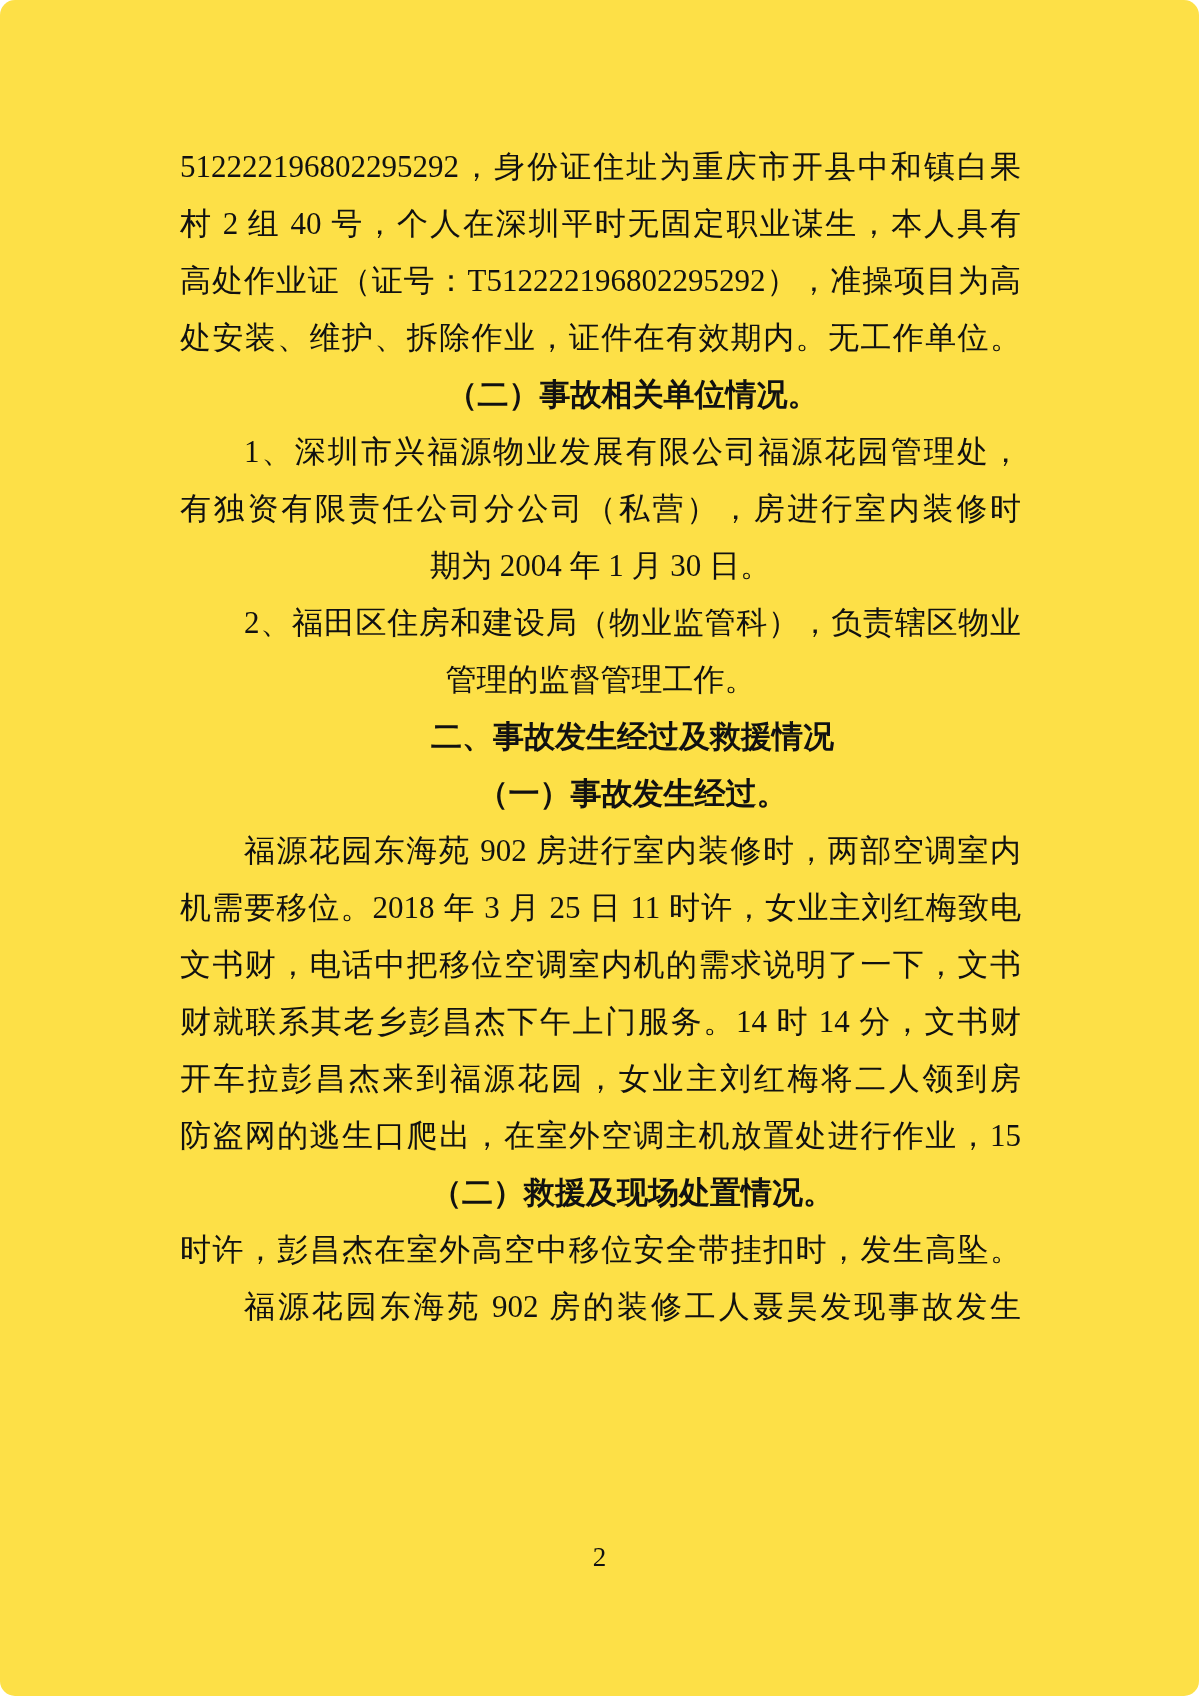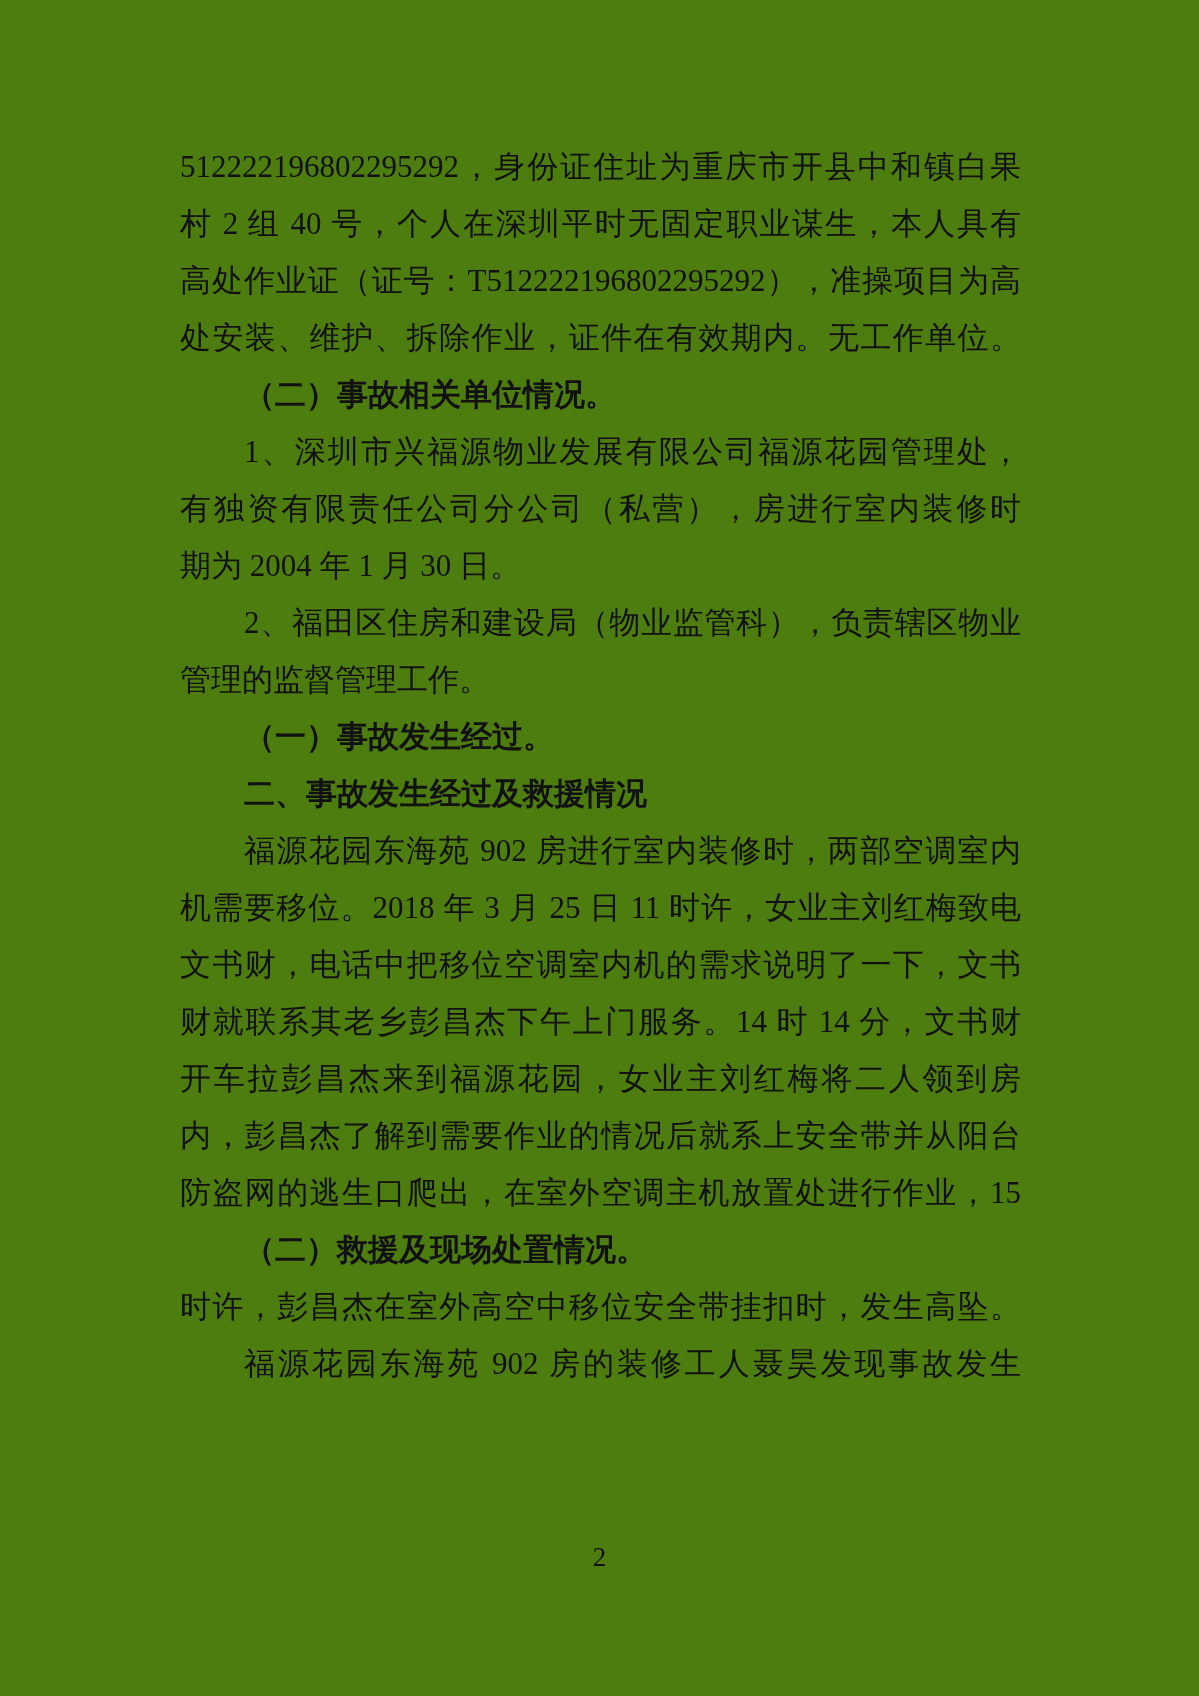--- a/index.html
+++ b/index.html
@@ -4,36 +4,37 @@
 <style>
   html, body {
     margin: 0;
     padding: 0;
     background: #ffffff;
   }
   .page {
     position: relative;
     width: 1199px;
     height: 1696px;
-    background: #4d7c0f;
+    background: #fde047;
     color: #111111;
     font-family: "Liberation Serif", "DejaVu Serif", serif;
     overflow: hidden;
+    border-radius: 15px;
   }
   .content {
     position: absolute;
     left: 180px;
     top: 138px;
     width: 841px;
   }
   .line {
     font-size: 31px;
     line-height: 57px;
     height: 57px;
-    text-align: left;
+    text-align: center;
     white-space: normal;
   }
   .line.fill {
     text-align: justify;
     text-align-last: justify;
     text-justify: inter-character;
   }
   .line.heading {
     font-weight: 700;
   }
@@ -59,27 +60,26 @@
       <div class="line fill">512222196802295292，身份证住址为重庆市开县中和镇白果</div>
       <div class="line fill">村 2 组 40 号，个人在深圳平时无固定职业谋生，本人具有</div>
       <div class="line fill">高处作业证（证号：T512222196802295292），准操项目为高</div>
       <div class="line fill">处安装、维护、拆除作业，证件在有效期内。无工作单位。</div>
       <div class="line heading indent">（二）事故相关单位情况。</div>
       <div class="line indent fill">1、深圳市兴福源物业发展有限公司福源花园管理处，</div>
       <div class="line fill">有独资有限责任公司分公司（私营），房进行室内装修时</div>
       <div class="line">期为 2004 年 1 月 30 日。</div>
       <div class="line indent fill">2、福田区住房和建设局（物业监管科），负责辖区物业</div>
       <div class="line">管理的监督管理工作。</div>
+      <div class="line heading indent">二、事故发生经过及救援情况</div>
       <div class="line heading indent">（一）事故发生经过。</div>
-      <div class="line heading indent">二、事故发生经过及救援情况</div>
       <div class="line indent fill">福源花园东海苑 902 房进行室内装修时，两部空调室内</div>
       <div class="line fill">机需要移位。2018 年 3 月 25 日 11 时许，女业主刘红梅致电</div>
       <div class="line fill">文书财，电话中把移位空调室内机的需求说明了一下，文书</div>
       <div class="line fill">财就联系其老乡彭昌杰下午上门服务。14 时 14 分，文书财</div>
       <div class="line fill">开车拉彭昌杰来到福源花园，女业主刘红梅将二人领到房</div>
-      <div class="line fill">内，彭昌杰了解到需要作业的情况后就系上安全带并从阳台</div>
       <div class="line fill">防盗网的逃生口爬出，在室外空调主机放置处进行作业，15</div>
       <div class="line heading indent">（二）救援及现场处置情况。</div>
       <div class="line fill">时许，彭昌杰在室外高空中移位安全带挂扣时，发生高坠。</div>
       <div class="line indent fill">福源花园东海苑 902 房的装修工人聂昊发现事故发生</div>
     </div>
   <div class="page-number">2</div>
 </div>
 
 </body></html>

